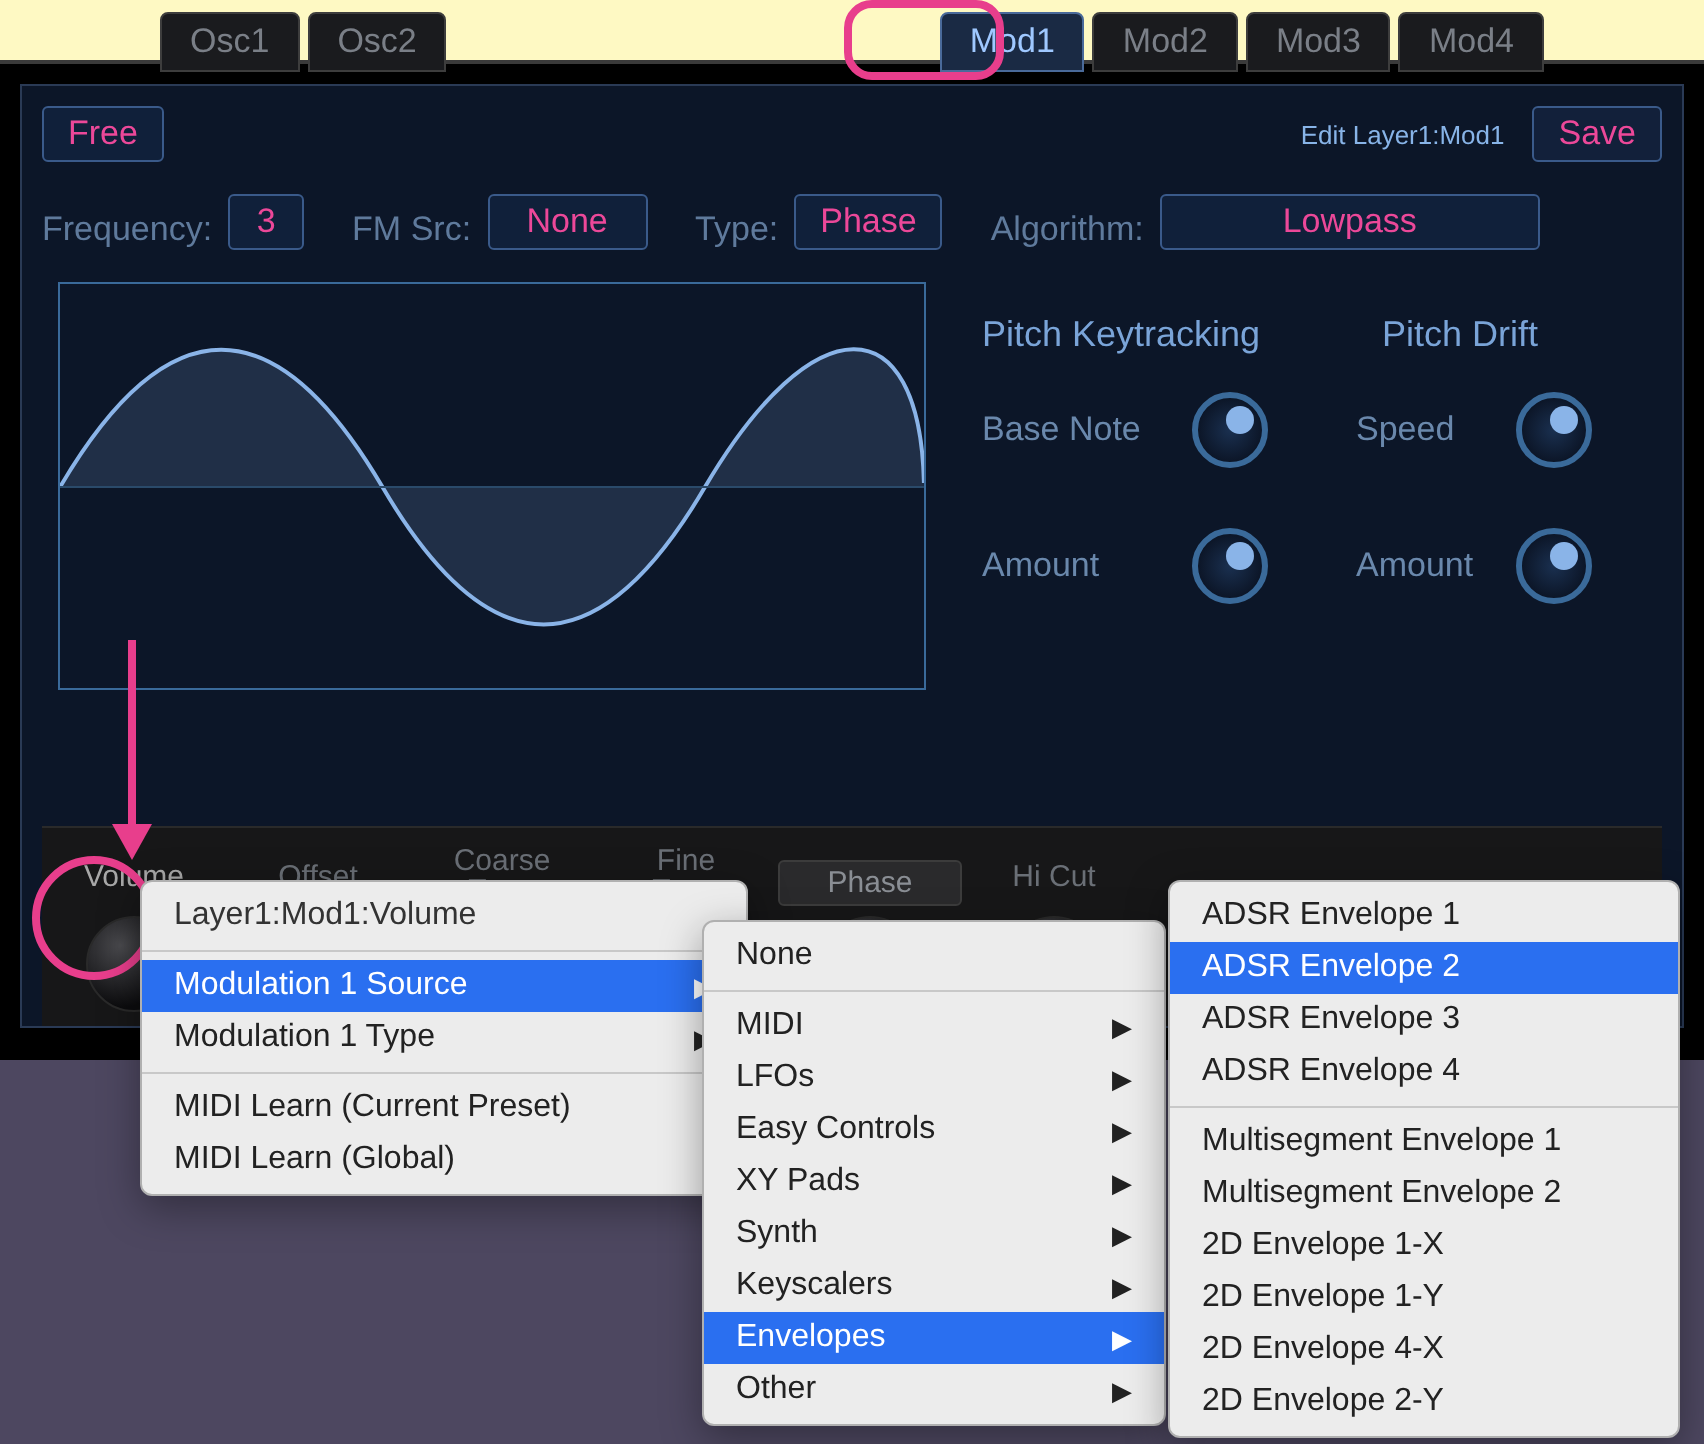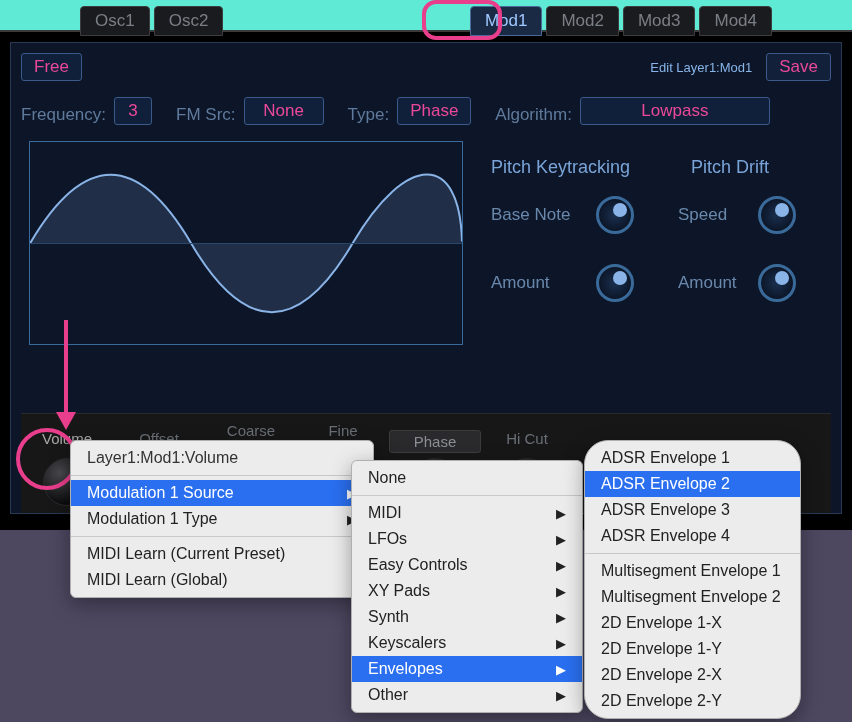--- a/index.html
+++ b/index.html
@@ -17,21 +17,21 @@
     left: 0; top: 0;
     width: 852px;
     height: 530px;
     background: #000;
   }
   .tab-strip {
     display: flex;
     gap: 4px;
     padding: 6px 0 17px 0;
     height: 32px;
-    background: #5eead4;
+    background: #fef9c3;
     border-bottom: 2px solid #3a3a3a;
   }
   .tab-strip .spacer-left { width: 76px; }
   .tab-strip .spacer-mid { flex: 1; }
   .tab {
     border: 1px solid #3d3d3d;
     background: #1a1b1e;
     color: #7a7f87;
     padding: 4px 14px;
     height: 30px;
@@ -218,21 +218,21 @@
     height: 1px;
     background: #c8c8c8;
     margin: 4px 0;
   }
   .submenu-arrow {
     font-size: 13px;
     margin-left: 18px;
   }
   .menu1 { left: 70px; top: 440px; width: 304px; }
   .menu2 { left: 351px; top: 460px; width: 232px; }
-  .menu3 { left: 584px; top: 440px; width: 217px; border-radius: 24px; }
+  .menu3 { left: 584px; top: 440px; width: 256px; }
   
   .arrow-ann {
     position: absolute;
     left: 56px;
     top: 320px;
     width: 20px;
     height: 112px;
     z-index: 60;
     pointer-events: none;
   }
@@ -432,15 +432,15 @@
 <div class="menu menu3">
   <div class="menu-item">ADSR Envelope 1</div>
   <div class="menu-item selected">ADSR Envelope 2</div>
   <div class="menu-item">ADSR Envelope 3</div>
   <div class="menu-item">ADSR Envelope 4</div>
   <div class="menu-sep"></div>
   <div class="menu-item">Multisegment Envelope 1</div>
   <div class="menu-item">Multisegment Envelope 2</div>
   <div class="menu-item">2D Envelope 1-X</div>
   <div class="menu-item">2D Envelope 1-Y</div>
-  <div class="menu-item">2D Envelope 2-X</div>
+  <div class="menu-item">2D Envelope 4-X</div>
   <div class="menu-item">2D Envelope 2-Y</div>
 </div>
 
 </body></html>

